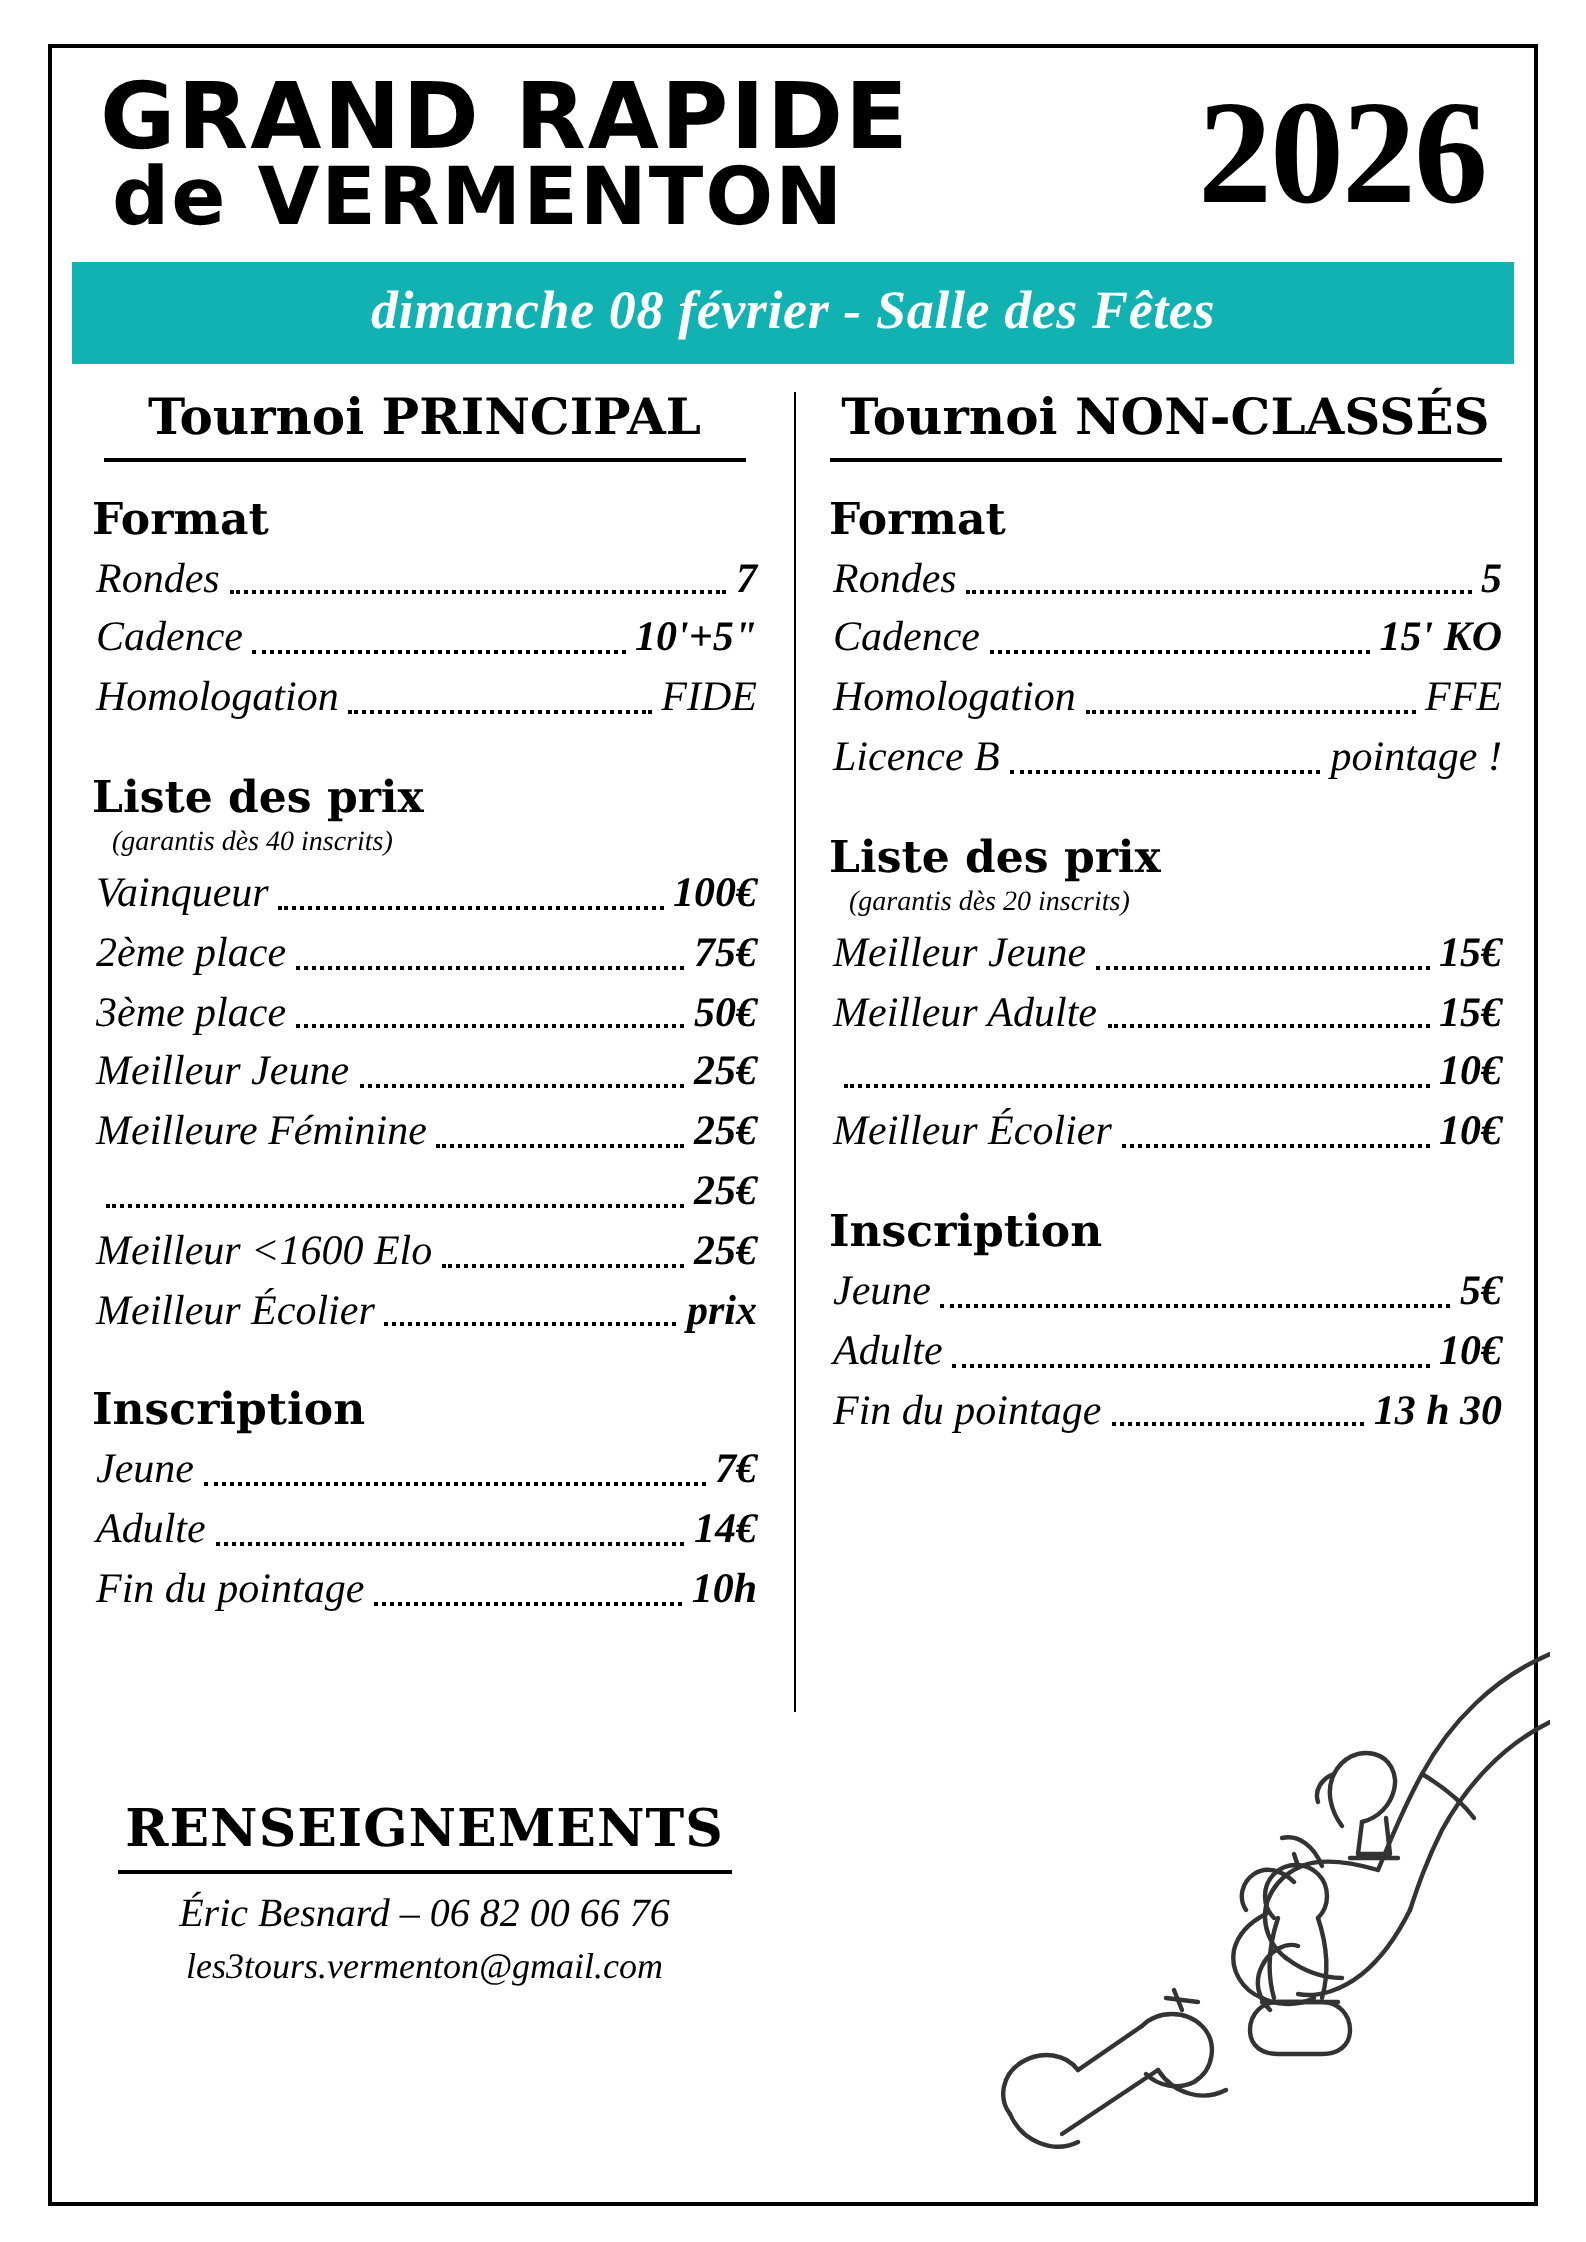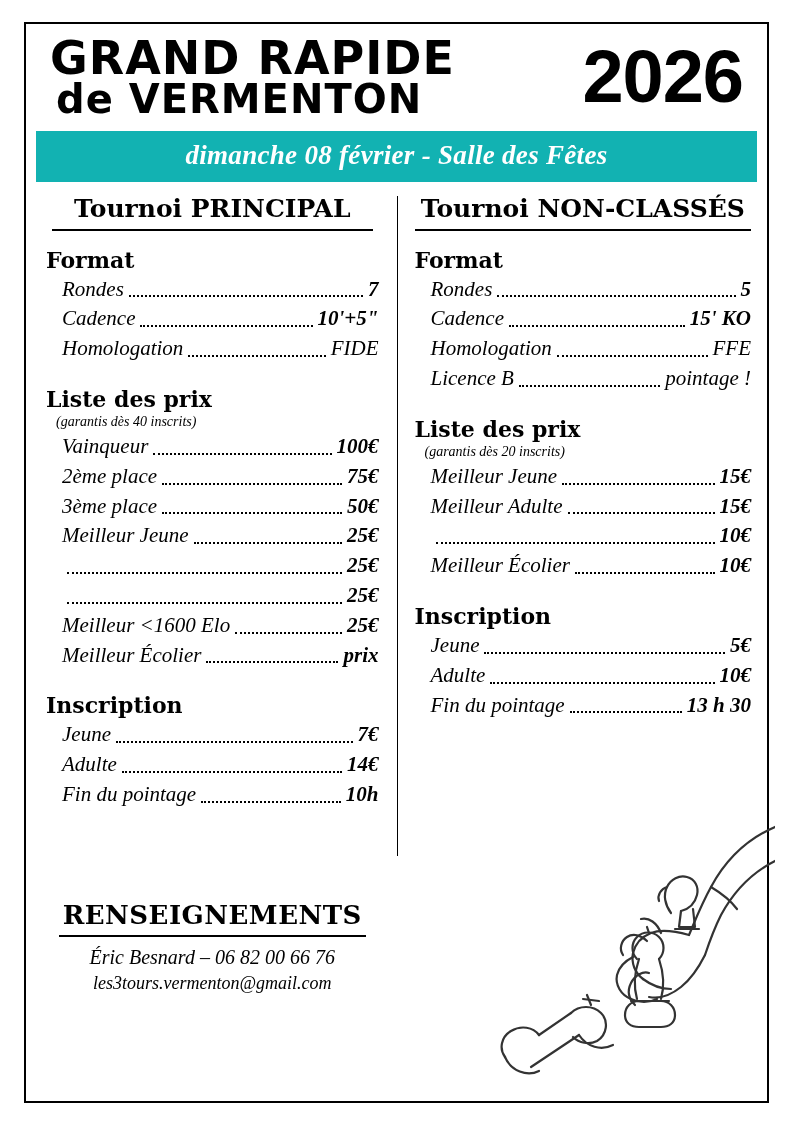--- a/index.html
+++ b/index.html
@@ -55,21 +55,21 @@
   .title-line1 {
     font-size: 46px;
     letter-spacing: 1px;
   }
   .title-line2 {
     font-size: 40px;
     letter-spacing: 1px;
     padding-left: 6px;
   }
   .title-year {
-    font-family: Liberation Sans, sans-serif;
+    font-family: Liberation Serif, serif;
     font-weight: bold;
     font-size: 74px;
     line-height: 0.9;
     letter-spacing: -1px;
     margin-left: 40px;
   }
 
   .banner {
     background: #12b2b2;
     color: #ffffff;
@@ -133,21 +133,21 @@
     margin: 0 0 2px 0;
   }
   .section-sub {
     font-family: "Liberation Serif", serif;
     font-style: italic;
     font-size: 14px;
     margin: 0 0 2px 10px;
   }
   .spacer-md { height: 22px; }
 
-  .rows { margin-left: 16px; }
+  .rows { margin-left: 2px; }
 
   .row {
     display: flex;
     align-items: flex-end;
     font-family: "Liberation Serif", serif;
     font-style: italic;
     font-size: 21px;
     line-height: 1.42;
     white-space: nowrap;
   }
@@ -306,20 +306,21 @@
             <span class="lbl">3ème place</span>
             <span class="dots"></span>
             <span class="val">50€</span>
           </div>
           <div class="row">
             <span class="lbl">Meilleur Jeune</span>
             <span class="dots"></span>
             <span class="val">25€</span>
           </div>
           <div class="row">
+            <span class="lbl">Meilleure Féminine</span>
             <span class="dots"></span>
             <span class="val">25€</span>
           </div>
           <div class="row">
             <span class="dots"></span>
             <span class="val">25€</span>
           </div>
           <div class="row">
             <span class="lbl">Meilleur &lt;1600 Elo</span>
             <span class="dots"></span>

